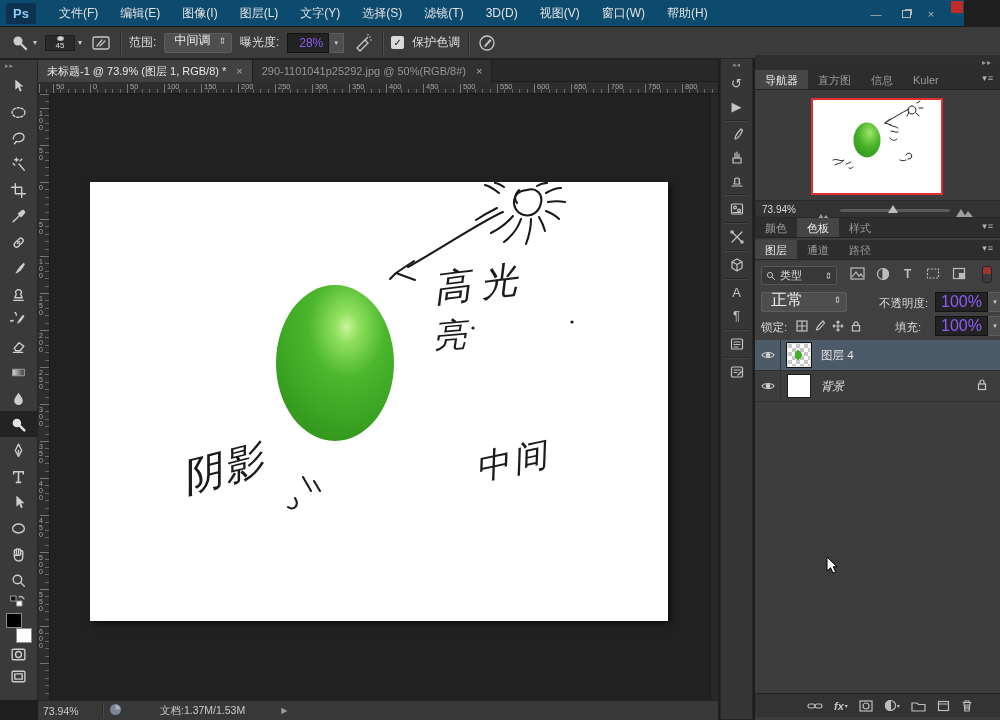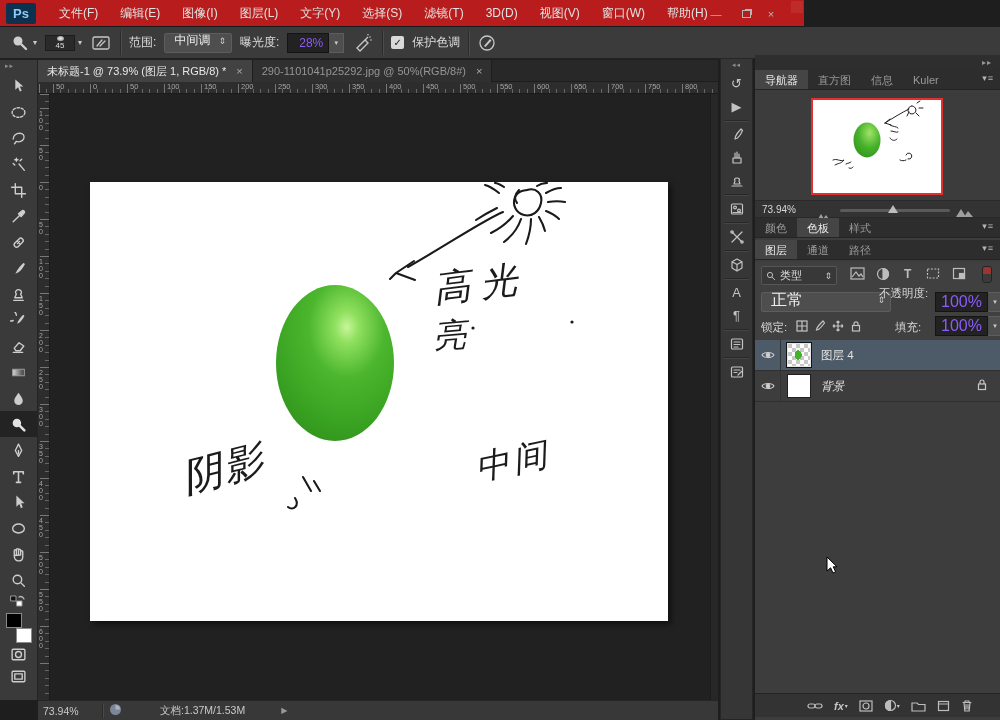--- a/index.html
+++ b/index.html
@@ -1,21 +1,21 @@
 <!DOCTYPE html>
 <html><head>
 <meta charset="utf-8">
 <style>
   *{margin:0;padding:0;box-sizing:border-box;font-family:"Liberation Sans","DejaVu Sans",sans-serif}
   html,body{width:1000px;height:720px;overflow:hidden}
   body{position:relative;background:#1e1e1e;color:#ddd}
   .abs{position:absolute}
 
   
-  .menubar{left:0;top:0;width:804px;height:27px;background:#b91c1c;border-bottom:1px solid #191919;display:flex;align-items:center;padding-left:4px}
+  .menubar{left:0;top:0;width:964px;height:27px;background:#0c4a6e;border-bottom:1px solid #191919;display:flex;align-items:center;padding-left:4px}
   .ps-logo{width:30px;height:21px;margin:0 12px 0 2px;background:#0d3250;color:#8ecbf5;font-weight:bold;font-size:13px;display:flex;align-items:center;justify-content:center;border-radius:2px}
   .menu-item{font-size:12px;color:#e2e2e2;padding:0 11px;line-height:26px;white-space:nowrap}
   .win-controls{position:absolute;right:22px;top:0;height:27px;display:flex;align-items:center;gap:9px}
   .win-btn{width:22px;text-align:center;color:#b5b5b5;font-size:11px}
   .restore-box{width:9px;height:8px;border:1px solid #b5b5b5;box-shadow:2px -2px 0 -1px #b5b5b5;margin-left:6px}
   .rec-dot{position:absolute;right:1px;top:1px;width:12px;height:12px;background:#bf2b26}
 
   
   .optionsbar{left:0;top:27px;width:1000px;height:33px;background:#3b3b3b;border-bottom:2px solid #212121;display:flex;align-items:center;gap:8px;padding-left:10px;font-size:12px}
   .vsep{width:1px;height:24px;background:#2b2b2b;box-shadow:1px 0 0 #4c4c4c}
@@ -84,21 +84,21 @@
   .nav-zoom{position:absolute;left:7px;top:3px;font-size:10px;color:#d8d8d8}
   .zoom-track{position:absolute;left:85px;top:8px;width:110px;height:3px;background:#5a5a5a;border-radius:2px}
   .zoom-thumb{position:absolute;left:133px;top:4px;width:0;height:0;border-left:5px solid transparent;border-right:5px solid transparent;border-bottom:8px solid #bdbdbd}
   .mtn svg{stroke:none;fill:#9f9f9f}
 
   .layers-controls{position:absolute;left:0;top:207px;width:245px;height:78px;background:#404040}
   .filter-combo{position:absolute;left:6px;top:4px;width:76px;height:19px;background:#383838;border:1px solid #565656;border-radius:2px;display:flex;align-items:center;gap:4px;padding:0 4px;font-size:11px;color:#ddd}
   .f-ico{position:absolute;top:5px;color:#bdbdbd;font-size:12px;font-weight:bold}
   .f-ico svg{stroke:#bdbdbd;fill:none;stroke-width:1.2}
   .f-toggle{position:absolute;left:227px;top:4px;width:10px;height:17px;border-radius:3px;background:linear-gradient(#9c3430 0 50%,#3a3a3a 50%);border:1px solid #242424}
-  .blend-select{position:absolute;left:6px;top:30px;width:130px;height:20px}
+  .blend-select{position:absolute;left:6px;top:30px;width:86px;height:20px}
   .row-label{position:absolute;font-size:11.5px;color:#d6d6d6}
   .lock-ico{position:absolute;top:57px;width:14px;height:14px;display:flex;align-items:center;justify-content:center}
   .lock-ico svg{stroke:#c3c3c3;fill:none;stroke-width:1.2}
 
   .layer-list{position:absolute;left:0;top:285px;width:245px;background:#3d3d3d}
   .lrow{height:31px;display:flex;align-items:center;border-bottom:1px solid #2f2f2f;background:#3d3d3d}
   .lrow.sel{background:#4d5a67}
   .eyecell{width:26px;height:100%;border-right:1px solid #333;display:flex;align-items:center;justify-content:center}
   .eyecell svg{stroke:#cfcfcf;fill:none;stroke-width:1.1}
   .thumb{width:24px;height:24px;margin-left:6px;border:1px solid #1f1f1f;background:repeating-conic-gradient(#fff 0 25%,#c8c8c8 0 50%) 0 0/8px 8px}
@@ -580,21 +580,21 @@
     <span class="f-ico" style="left:197px"><svg width="14" height="13" viewBox="0 0 14 13">
           <rect x="1.5" y="1.5" width="11" height="10"></rect>
           <rect x="7.5" y="6.5" width="5" height="5" fill="#bdbdbd"></rect>
         </svg></span>
     <span class="f-toggle"></span>
 
     <div class="select blend-select">
       <span>正常</span>
       <span class="ud" style="margin-left:auto">⇕</span>
     </div>
-    <span class="row-label" style="left:124px;top:24px">不透明度:</span>
+    <span class="row-label" style="left:124px;top:34px">不透明度:</span>
     <div class="valwrap abs" style="left:180px;top:30px">
       <div class="valfield" style="min-width:40px">100%</div>
       <div class="dbtn">▾</div>
     </div>
 
     <span class="row-label" style="left:6px;top:58px">锁定:</span>
     <span class="lock-ico" style="left:40px">
         <svg width="12" height="12" viewBox="0 0 12 12">
           <rect x="1" y="1" width="10" height="10"></rect>
           <path d="M1,6 H11 M6,1 V11"></path>

